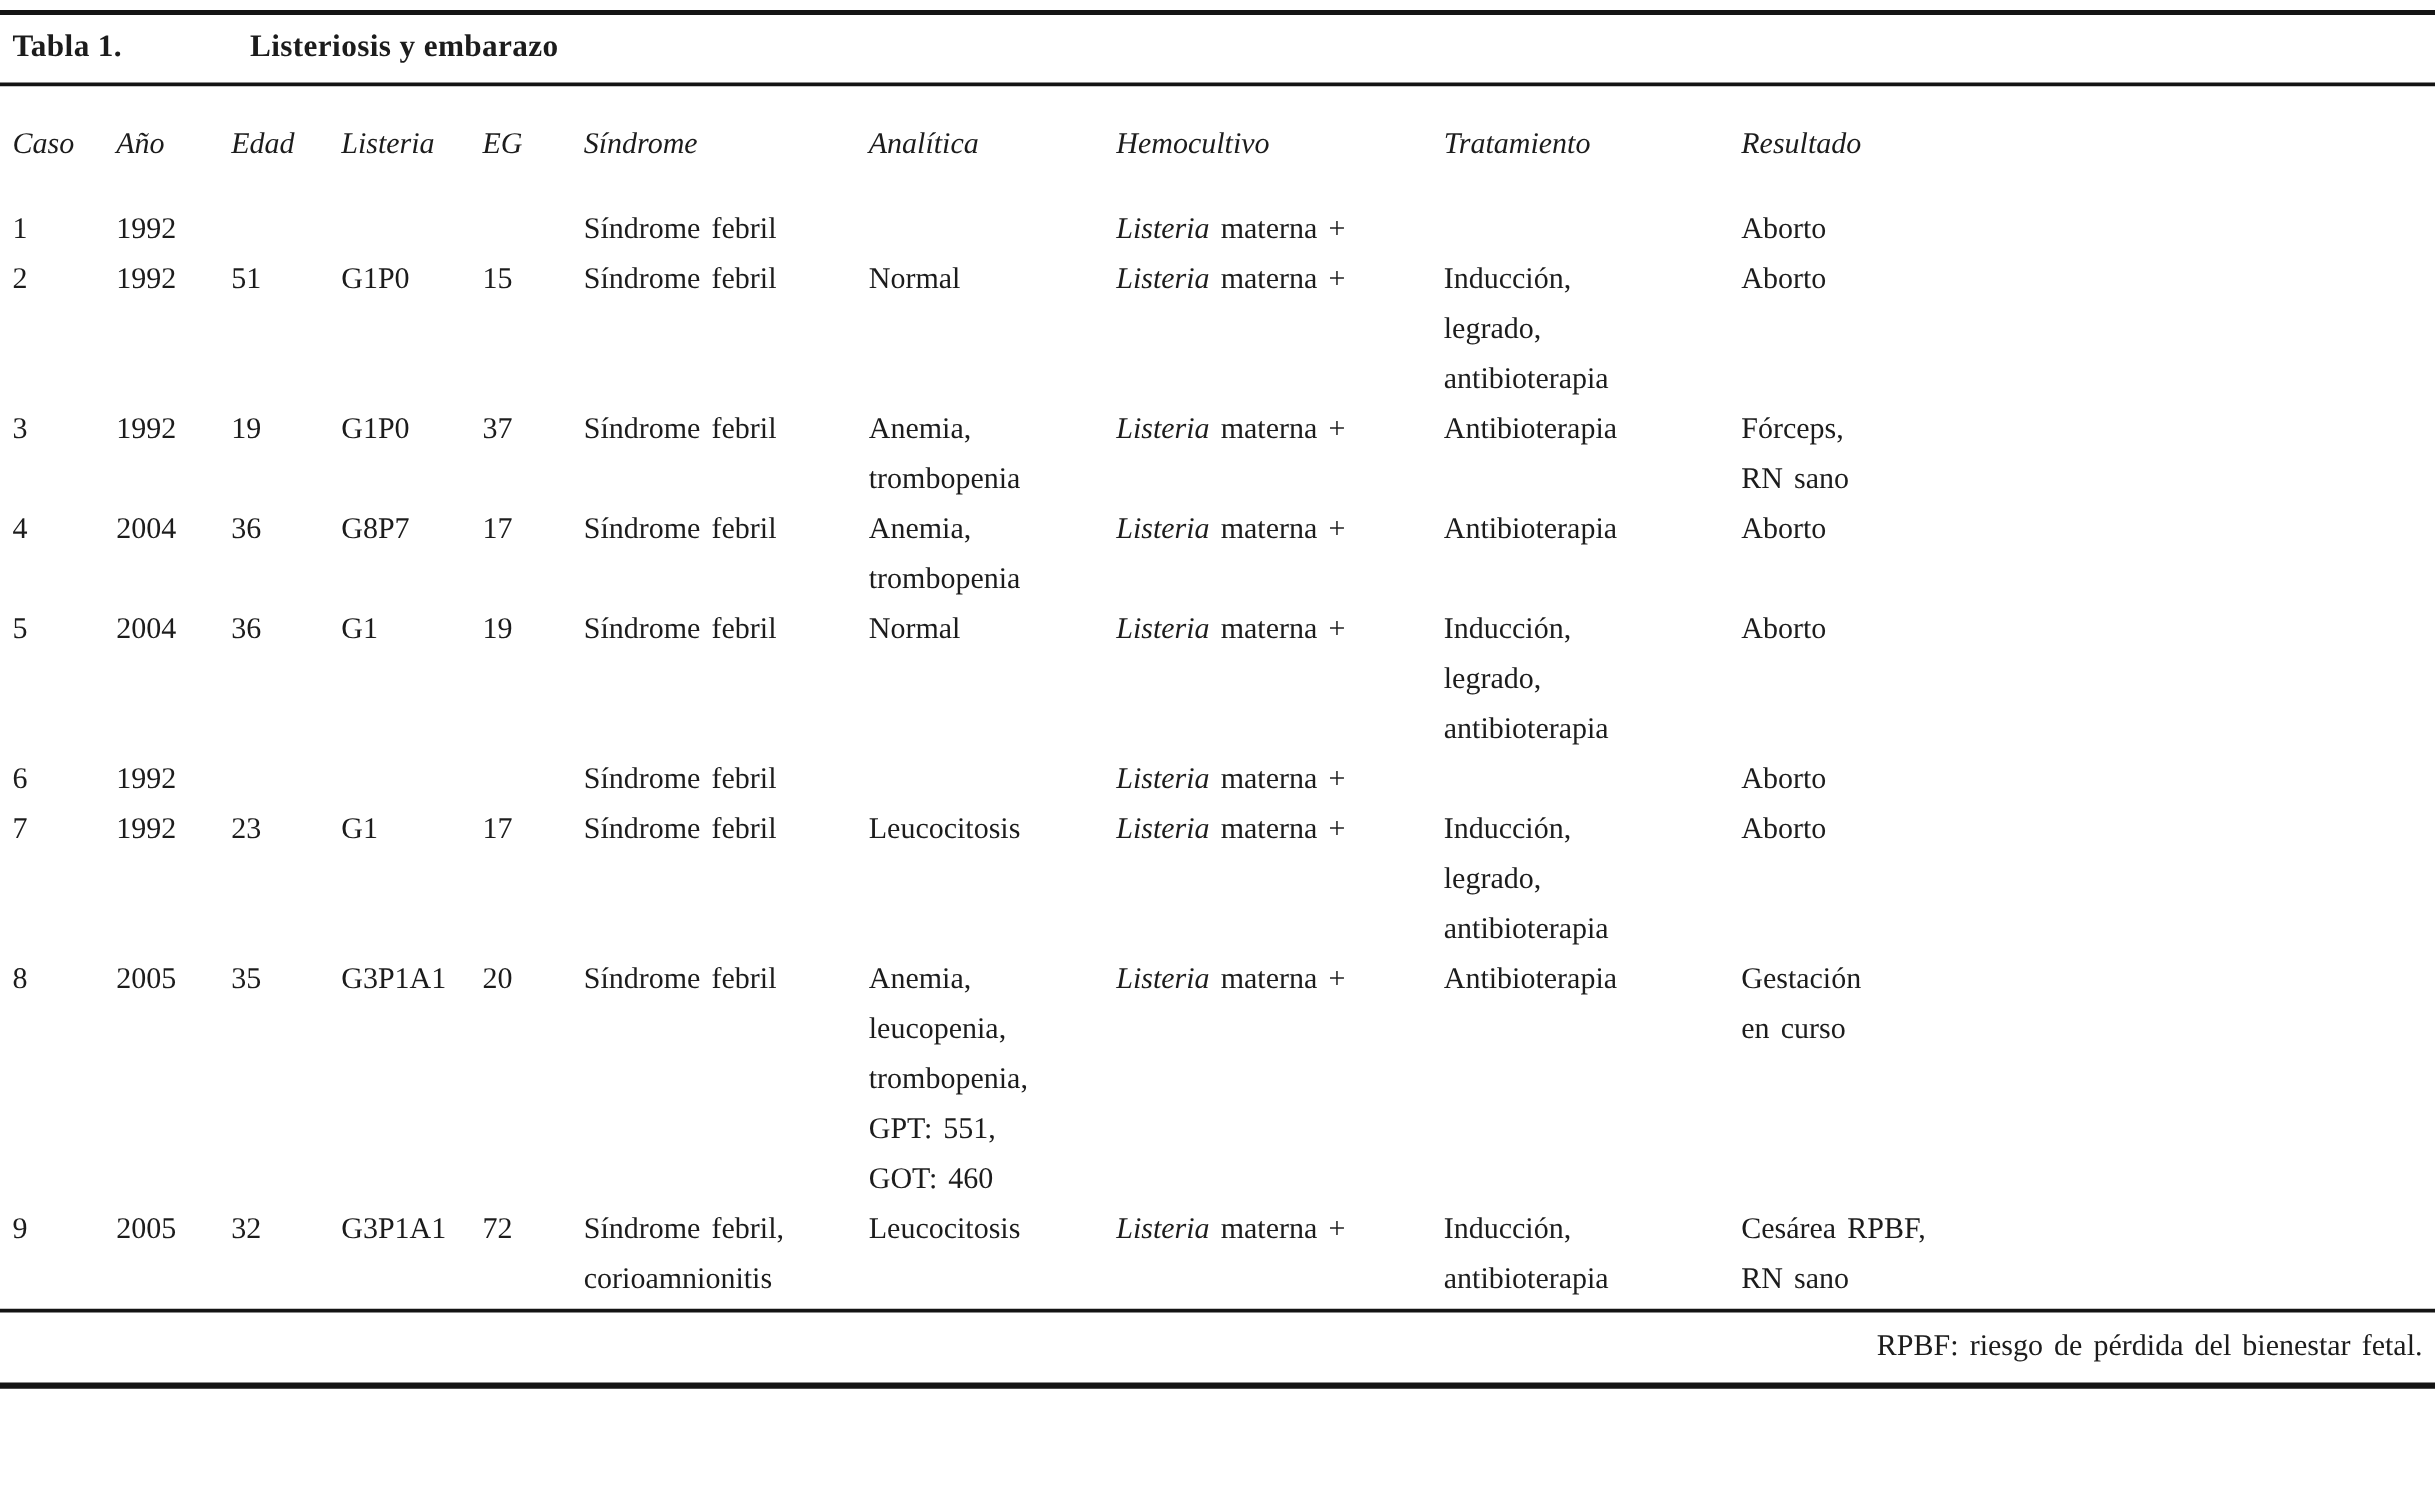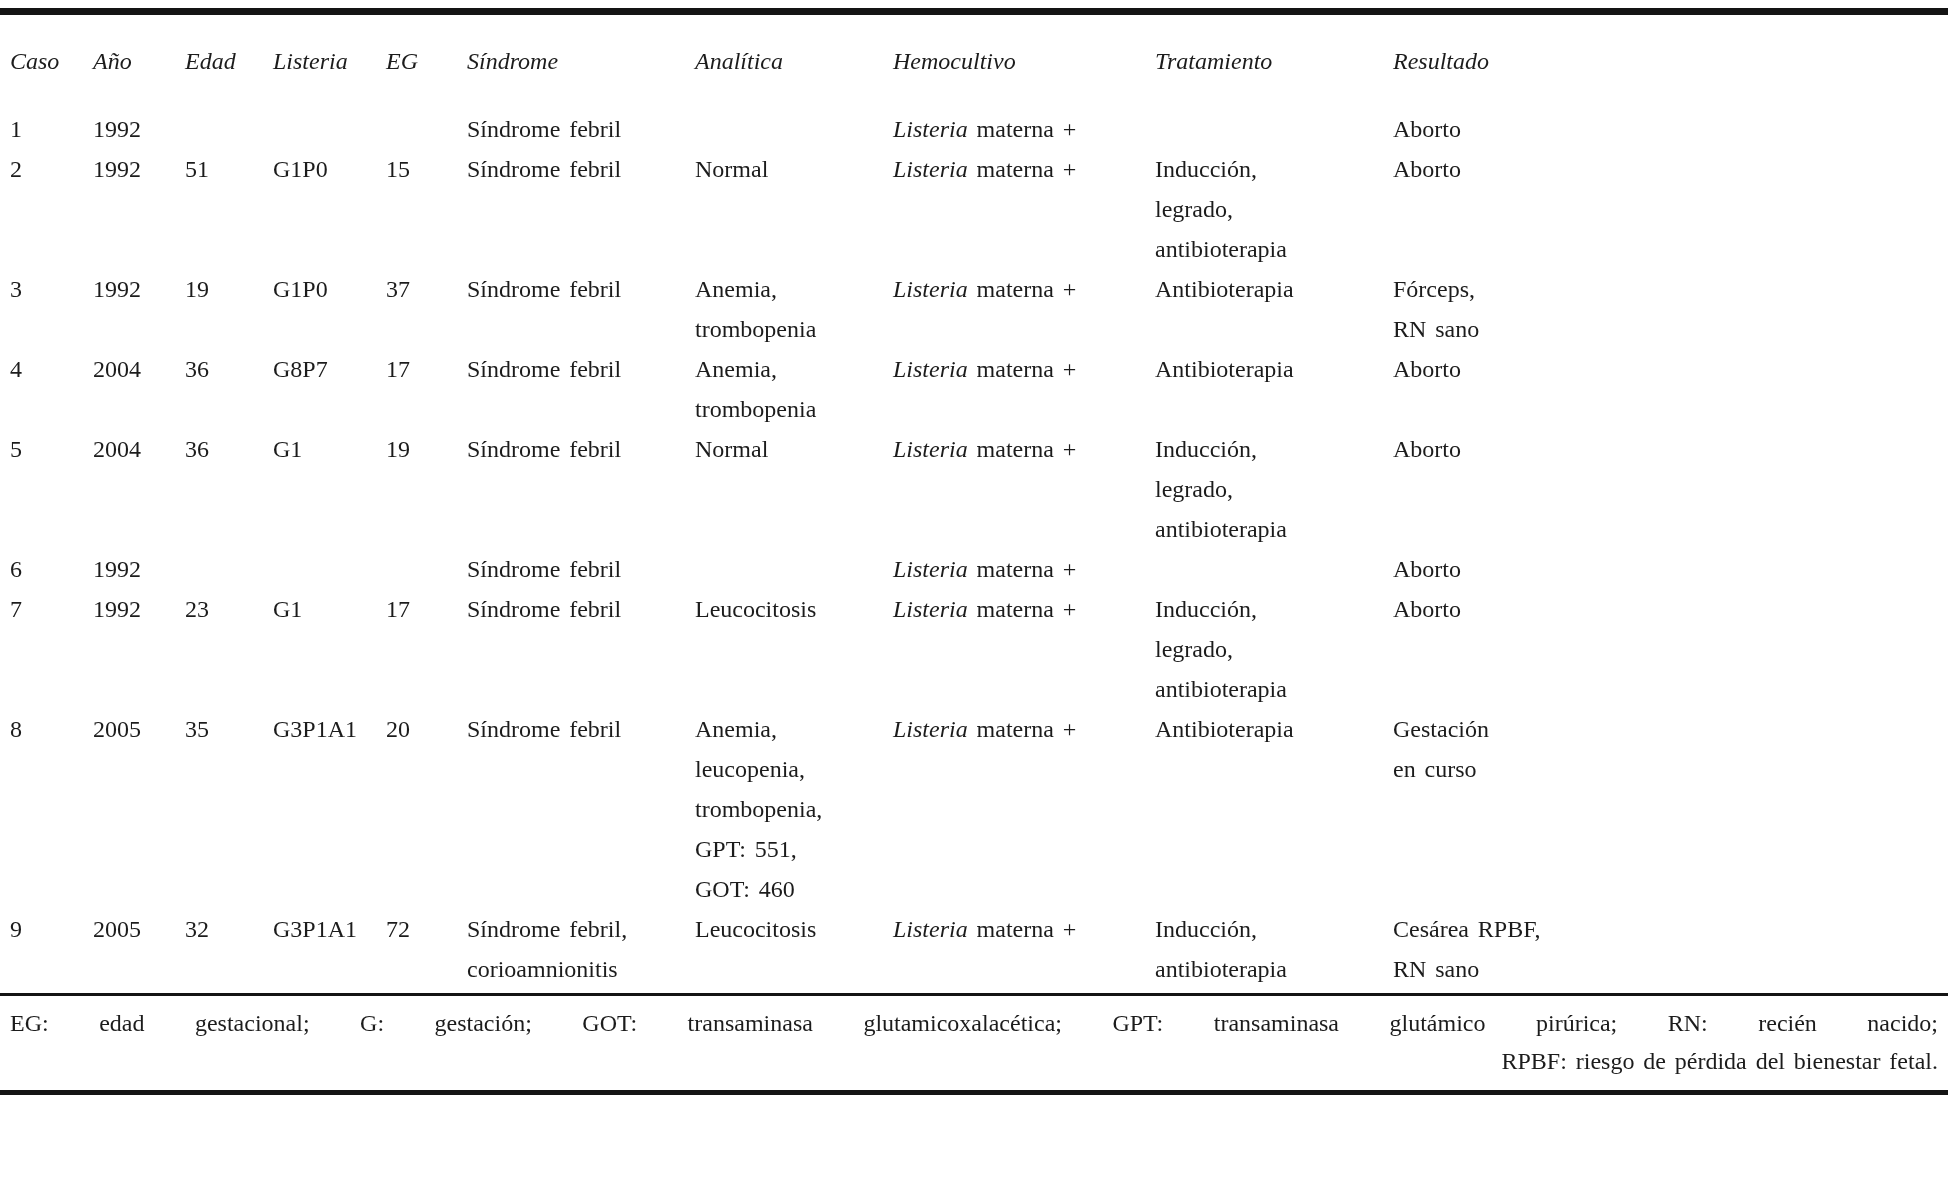--- a/index.html
+++ b/index.html
@@ -67,20 +67,23 @@
   }
   .fn-line2 { text-align: right; }
 </style>
 </head>
 <body>
 
 <div class="sheet">
 
   <div class="rule rule-thick"></div>
 
+  <div class="title-row">
+    <span class="t-label">Tabla 1.</span><span class="t-title">Listeriosis y embarazo</span>
+  </div>
 
   <div class="rule rule-mid"></div>
 
   <table class="main">
     <colgroup>
       <col style="width:93px">
         <col style="width:92px">
         <col style="width:88px">
         <col style="width:113px">
       <col style="width:81px">
@@ -237,19 +240,18 @@
 antibioterapia</td>
       <td>Cesárea RPBF,
 RN sano</td>
     </tr>
   </tbody>
   </table>
 
   <div class="rule rule-thin"></div>
 
   <div class="footnote">
-    <div class="fn-line1">EG: edad gestacional; G: gestación; GOT: transaminasa glutamicoxalacética; GPT: transaminasa glutámico pirúrica; RN: recién nacido;</div>
     <div class="fn-line2">RPBF: riesgo de pérdida del bienestar fetal.</div>
   </div>
 
   <div class="rule rule-bottom"></div>
 
 </div>
 
 </body></html>

